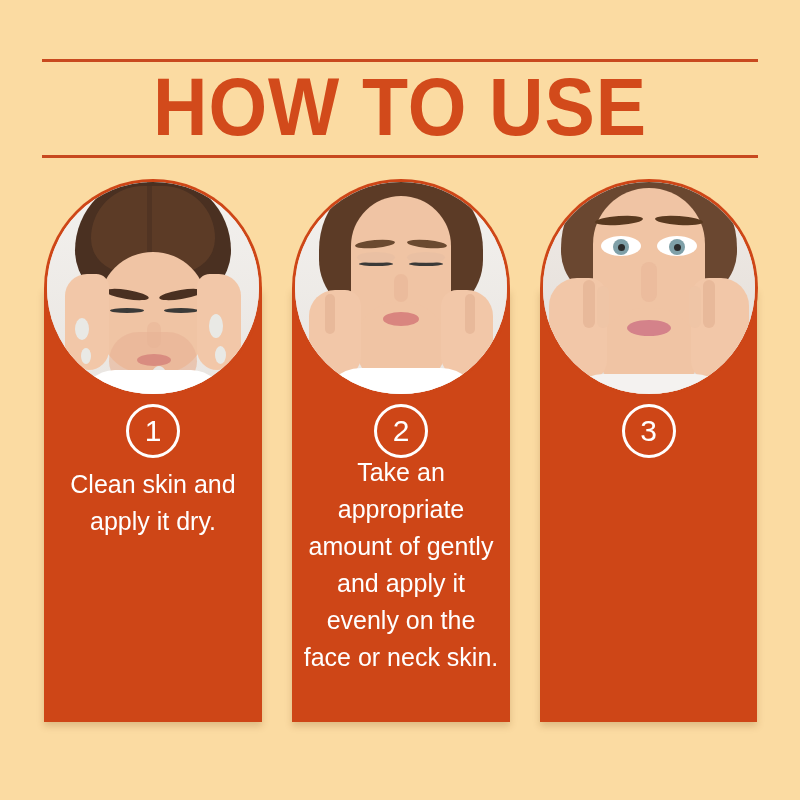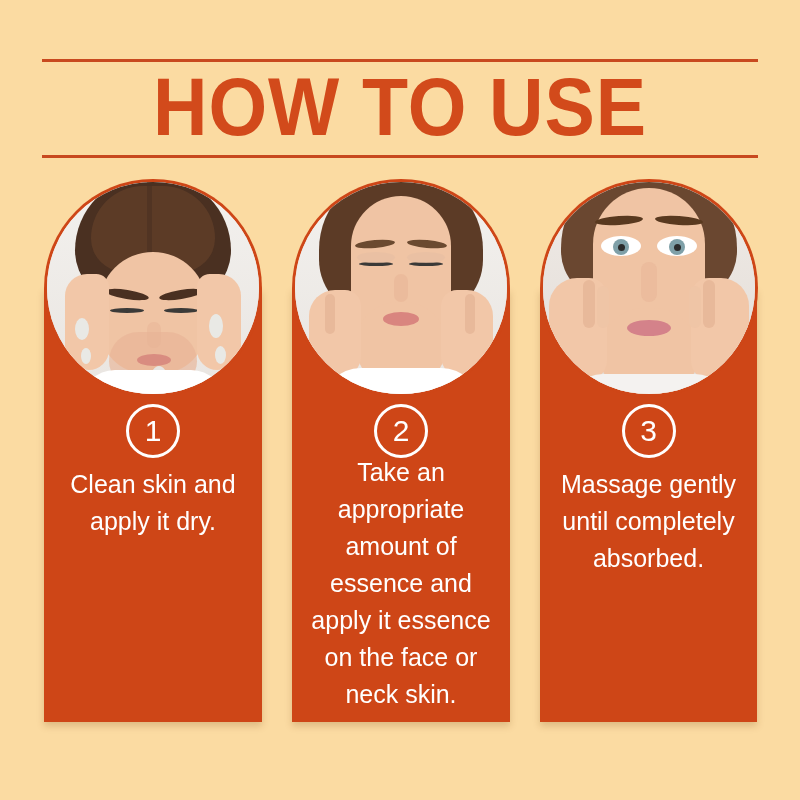--- a/index.html
+++ b/index.html
@@ -184,21 +184,21 @@
         <div style="position:absolute;left:170px;top:112px;width:10px;height:40px;background:#e8b99a;border-radius:6px;"></div>
 
         <div style="position:absolute;left:26px;top:186px;width:160px;height:40px;background:#ffffff;border-radius:44px 44px 0 0;"></div>
       </div>
     </div>
 
     <div class="badge">
       <span>2</span>
     </div>
 
-    <div class="caption">Take an appropriate amount of essence and apply it essence on the face or neck skin.</div>
+    <div class="caption">Take an appropriate amount of gently and apply it evenly on the face or neck skin.</div>
   </div>
 
   <div class="card card-3">
 
     <div class="photo">
       <div class="photo-inner">
         <div class="bgwhite" style="background:linear-gradient(180deg,#efeae6 0%,#e3ddd7 100%);"></div>
 
         <div class="hair2" style="left:18px;top:-22px;width:176px;height:140px;border-radius:90px 90px 50px 50px;background:#6a4730;"></div>
 
@@ -227,16 +227,15 @@
         <div style="position:absolute;left:146px;top:104px;width:12px;height:42px;background:#efc5a6;border-radius:7px;"></div>
 
         <div style="position:absolute;left:24px;top:192px;width:164px;height:36px;background:#f4f2f0;border-radius:44px 44px 0 0;"></div>
       </div>
     </div>
 
     <div class="badge">
       <span>3</span>
     </div>
 
-    <div class="caption">Massage gently until completely absorbed.</div>
   </div>
 
 </div>
 
 </body></html>

